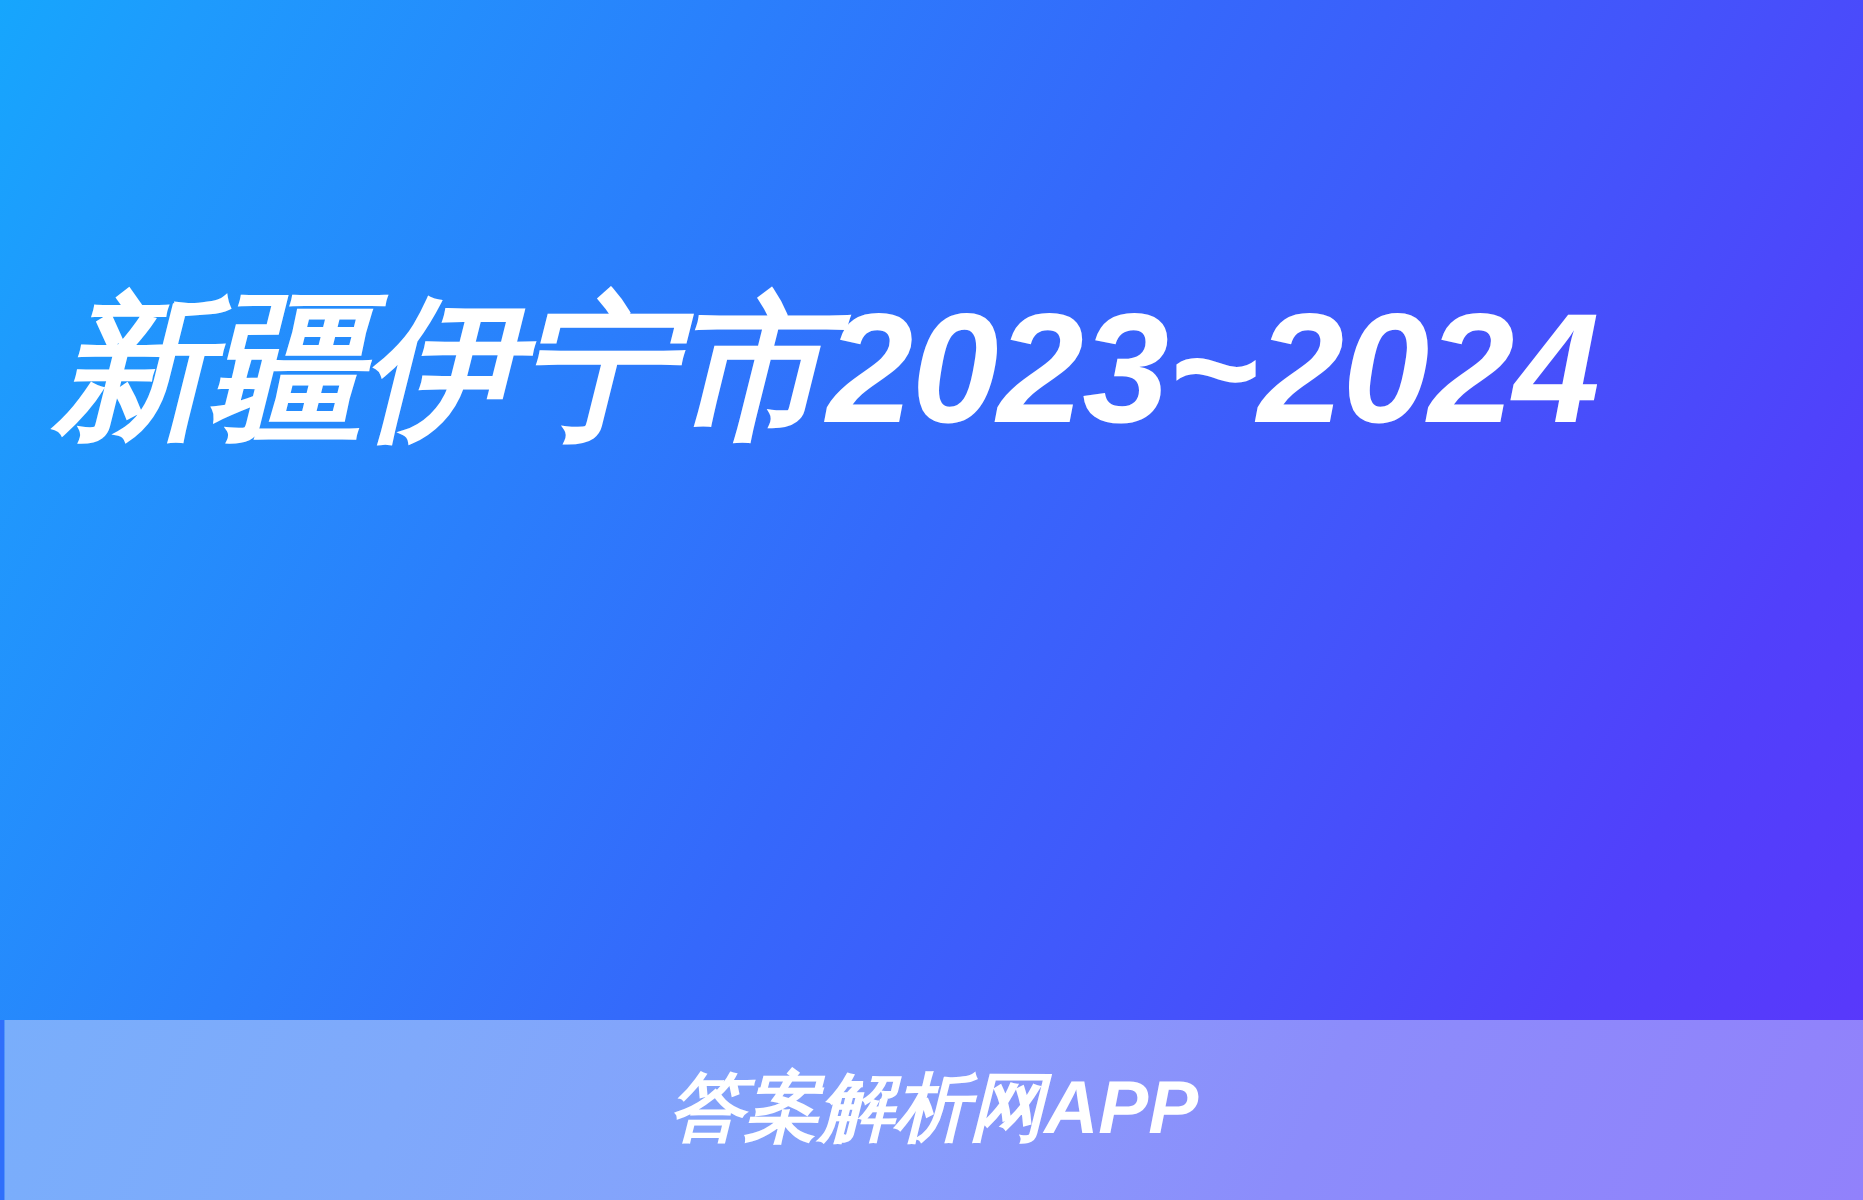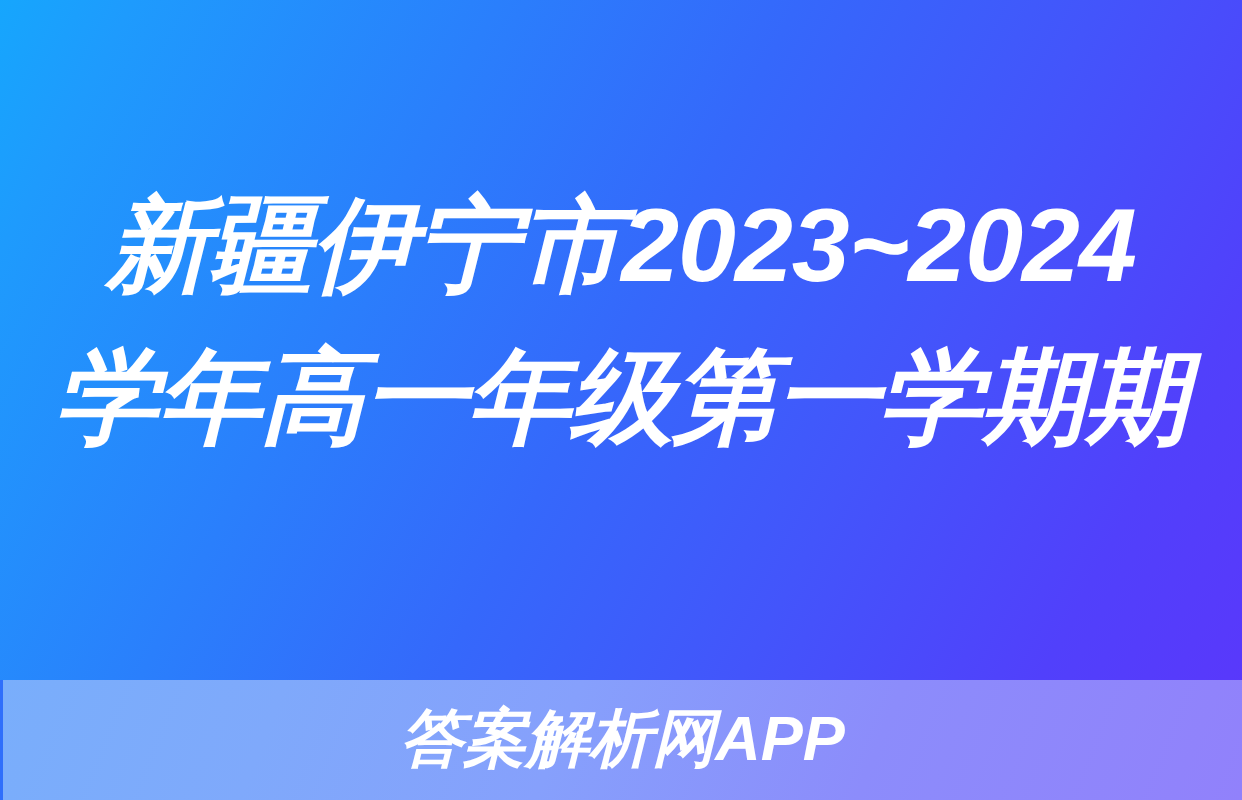--- a/index.html
+++ b/index.html
@@ -24,21 +24,20 @@
         #5140fb 84%,
         #5b36fb 100%);
   }
 
   
   .title-block {
     position: absolute;
     left: 0;
     right: 0;
     top: 170px;
-    text-align: center;
     padding: 0 36px;
     box-sizing: border-box;
   }
 
   .title-line {
     display: block;
     color: #ffffff;
     font-size: 104px;
     line-height: 152px;
     font-weight: 700;
@@ -70,38 +69,37 @@
     position: absolute;
     left: 0;
     top: 680px;
     width: 3px;
     bottom: 0;
     background: #2f6ffb;
   }
 
   .footer-text {
     color: #ffffff;
-    font-size: 63px;
+    font-size: 50px;
     line-height: 1;
     font-weight: 700;
     font-style: italic;
     letter-spacing: 0px;
     white-space: nowrap;
     position: relative;
     top: -2px;
   }
 </style>
 </head>
 <body>
 
 <div id="poster">
 
   <div class="title-block">
     <span class="title-line">新疆伊宁市2023~2024</span>
-    <span class="title-line">学年高一年级第一学期期</span>
   </div>
 
   <div class="footer-edge"></div>
 
   <div class="footer-bar">
     <span class="footer-text">答案解析网APP</span>
   </div>
 
 </div>
 

